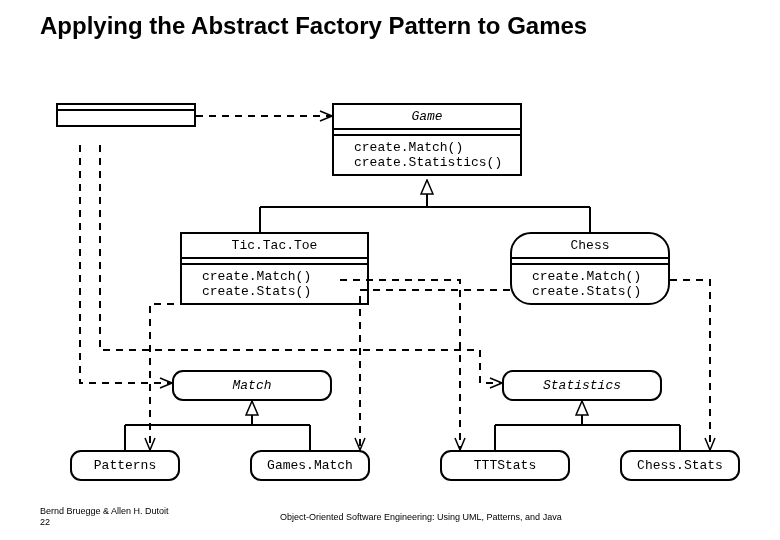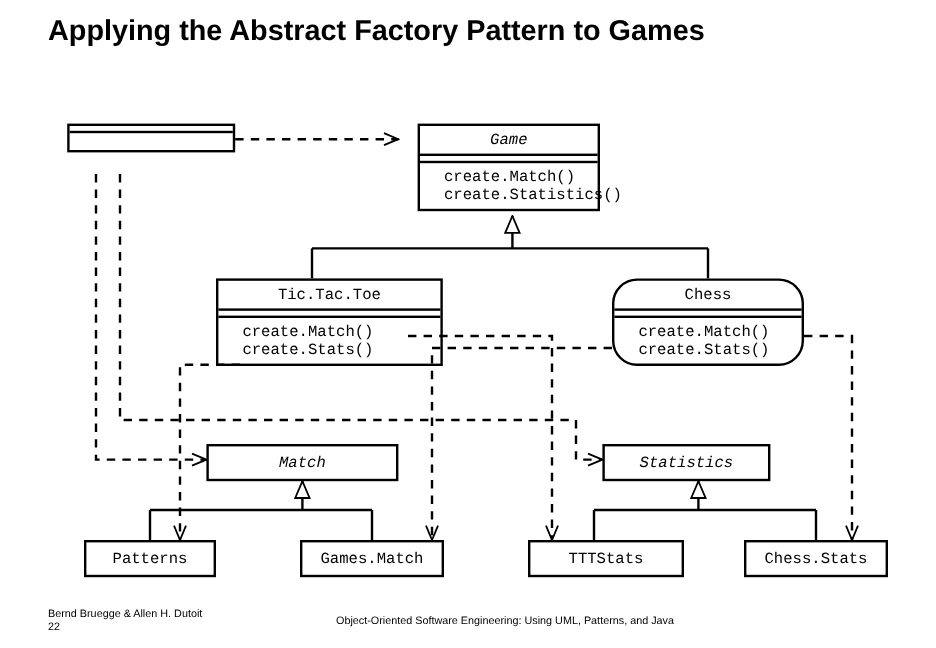--- a/index.html
+++ b/index.html
@@ -52,20 +52,21 @@
     height: 4px;
     border-bottom: 2px solid #000;
   }
   .classbox .op-compartment {
     padding: 4px 20px;
     white-space: pre;
   }
   .simplebox {
     text-align: center;
     padding: 6px 4px;
+    border-radius: 11px;
   }
   .italic { font-style: italic; }
 
   svg.connectors {
     position: absolute;
     left: 0; top: 0;
     width: 780px;
     height: 540px;
     pointer-events: none;
   }
@@ -73,21 +74,21 @@
 </head>
 <body>
 
 <div class="title">Applying the Abstract Factory Pattern to Games</div>
 
 <div class="classbox" style="left:56px; top:103px; width:140px;">
   <div class="attr-compartment"></div>
   <div class="op-compartment" style="height:6px;"></div>
 </div>
 
-<div class="classbox" style="left:348px; top:103px; width:152px;">
+<div class="classbox" style="left:332px; top:103px; width:190px;">
   <div class="name-compartment italic">Game</div>
   <div class="attr-compartment"></div>
   <div class="op-compartment">create.Match()
 create.Statistics()</div>
 </div>
 
 <div class="classbox" style="left:180px; top:232px; width:189px;">
   <div class="name-compartment">Tic.Tac.Toe</div>
   <div class="attr-compartment"></div>
   <div class="op-compartment">create.Match()
@@ -96,21 +97,21 @@
 
 <div class="classbox" style="left:510px; top:232px; width:160px;border-radius:21px;">
   <div class="name-compartment">Chess</div>
   <div class="attr-compartment"></div>
   <div class="op-compartment">create.Match()
 create.Stats()</div>
 </div>
 
 <div class="simplebox italic" style="left:172px; top:370px; width:160px;">Match</div>
 
-<div class="simplebox italic" style="left:502px; top:370px; width:140px;">Statistics</div>
+<div class="simplebox italic" style="left:502px; top:370px; width:160px;">Statistics</div>
 
 <div class="simplebox" style="left:70px; top:450px; width:110px;">Patterns</div>
 <div class="simplebox" style="left:250px; top:450px; width:120px;">Games.Match</div>
 <div class="simplebox" style="left:440px; top:450px; width:130px;">TTTStats</div>
 <div class="simplebox" style="left:620px; top:450px; width:120px;">Chess.Stats</div>
 
 <div class="footer-left">
   <span>Bernd Bruegge &amp; Allen H. Dutoit</span><br>
   <span>22</span>
 </div>

